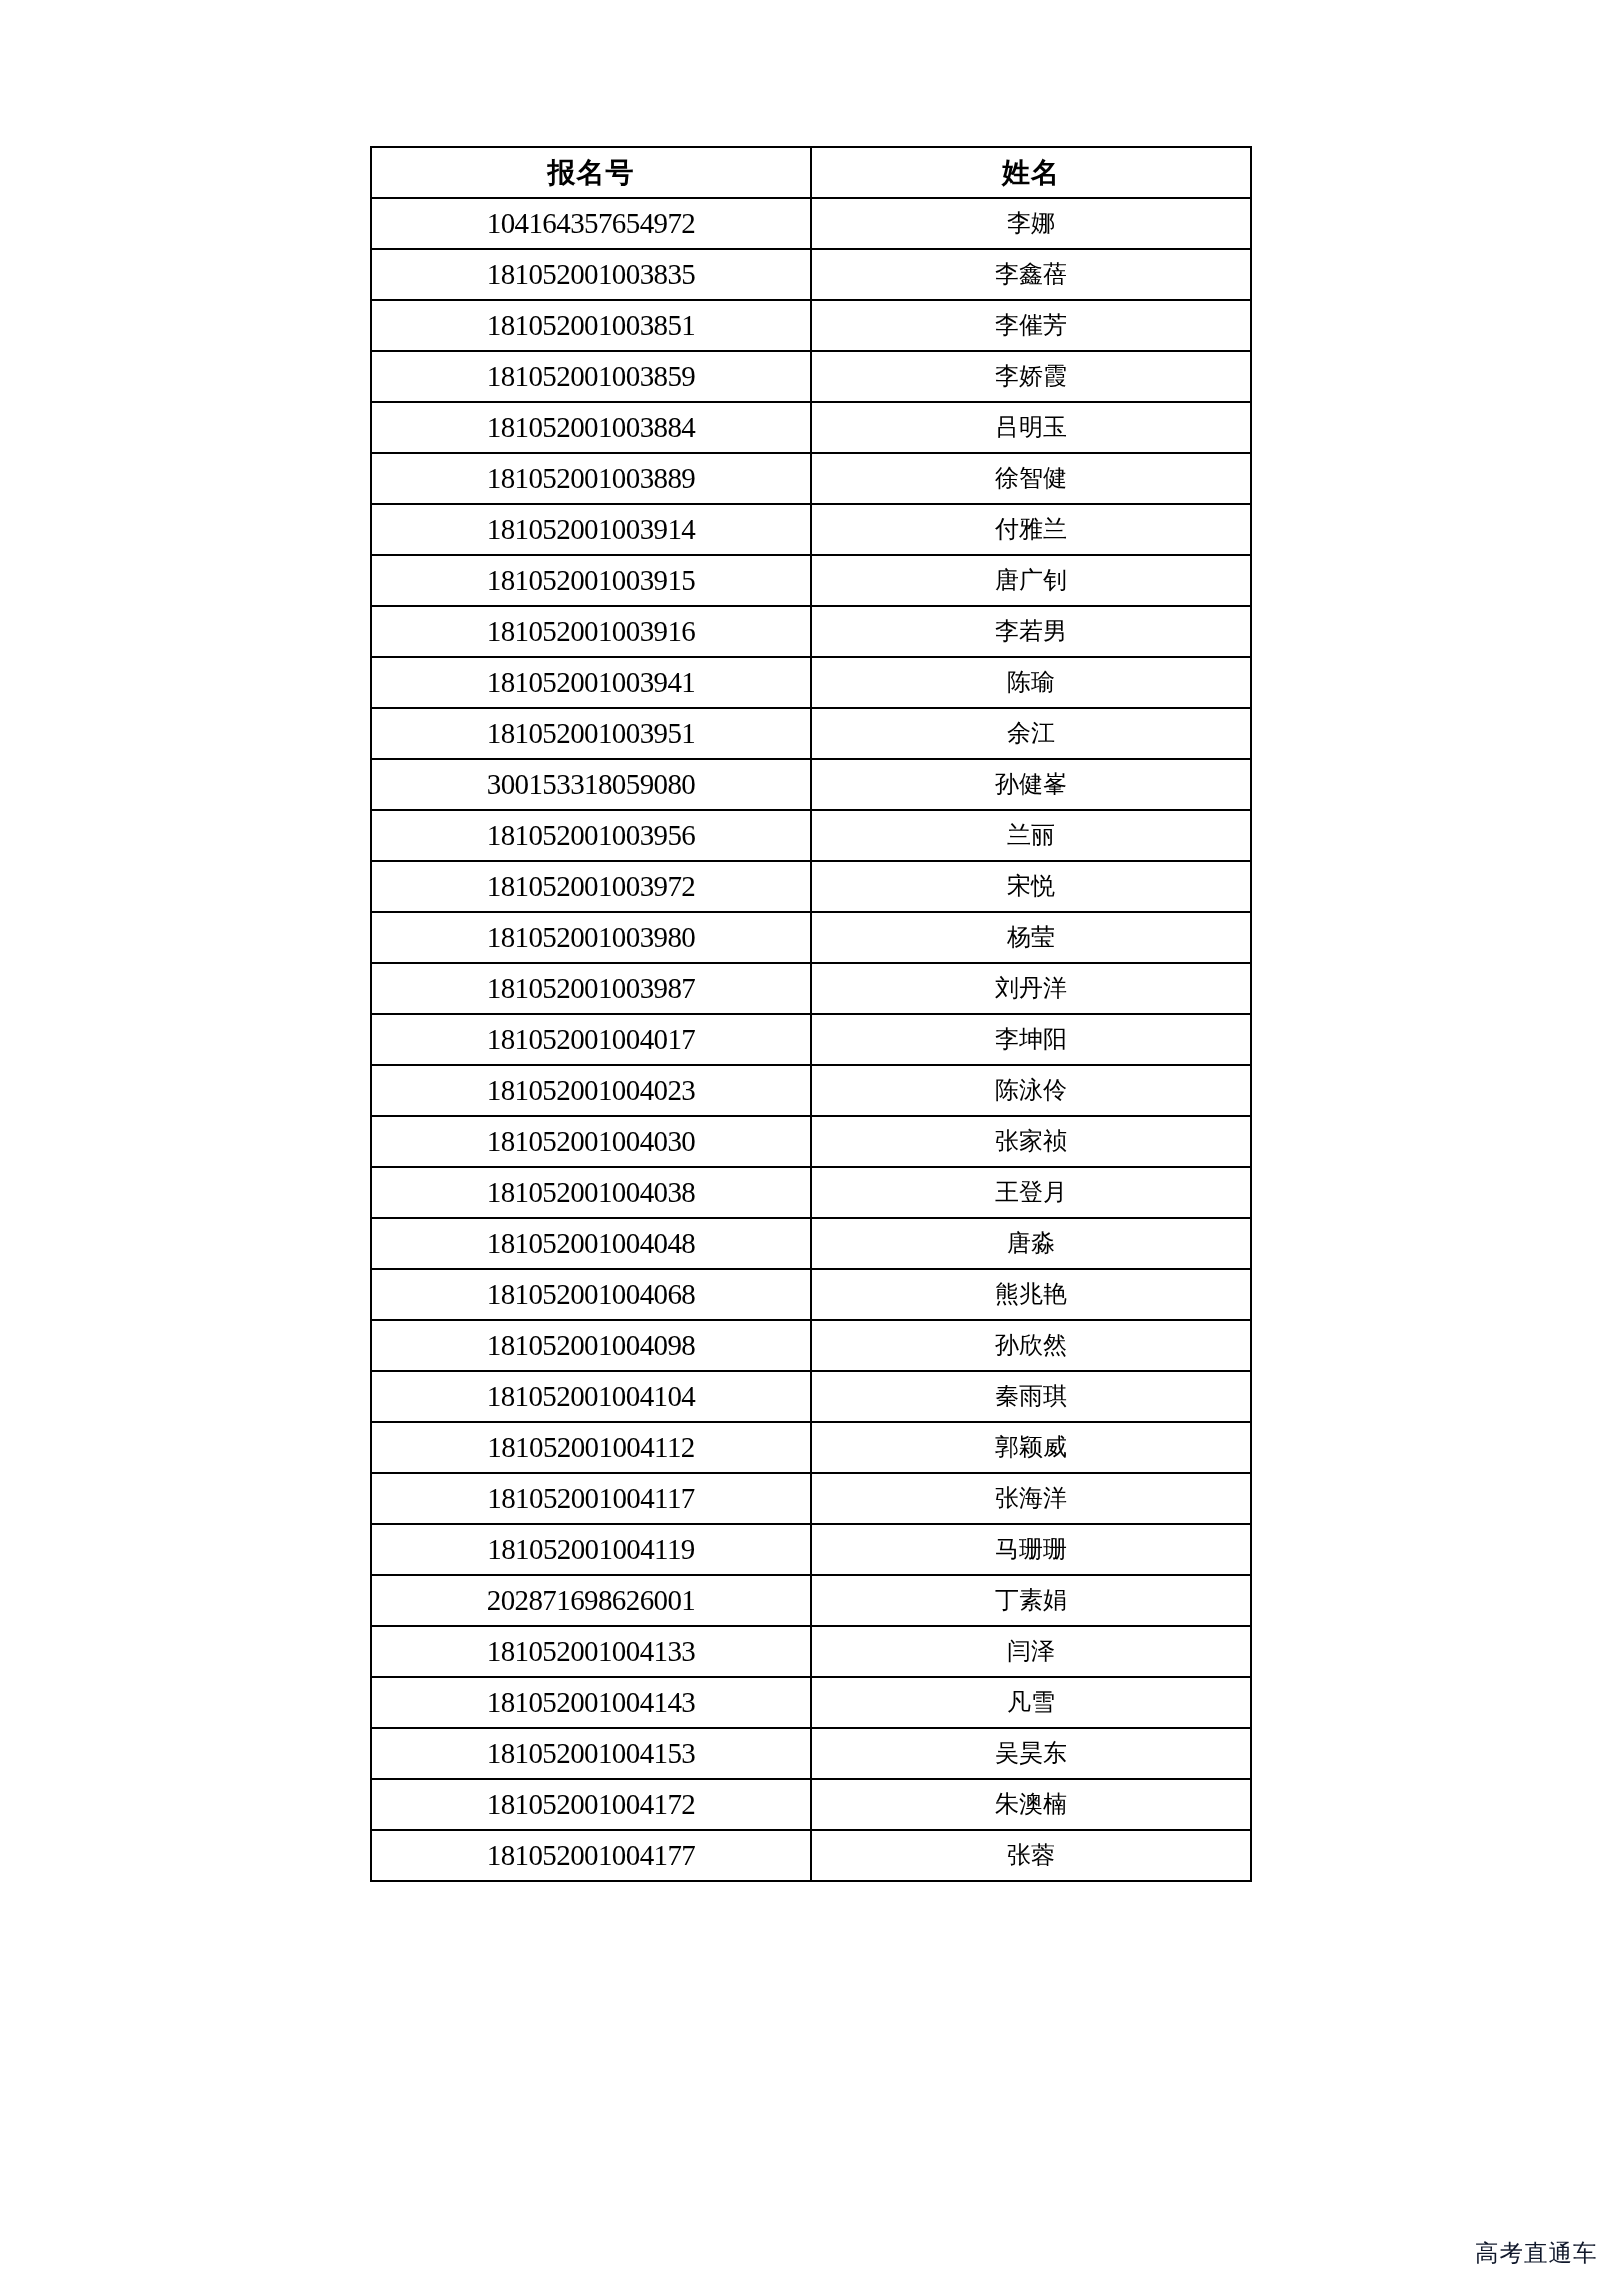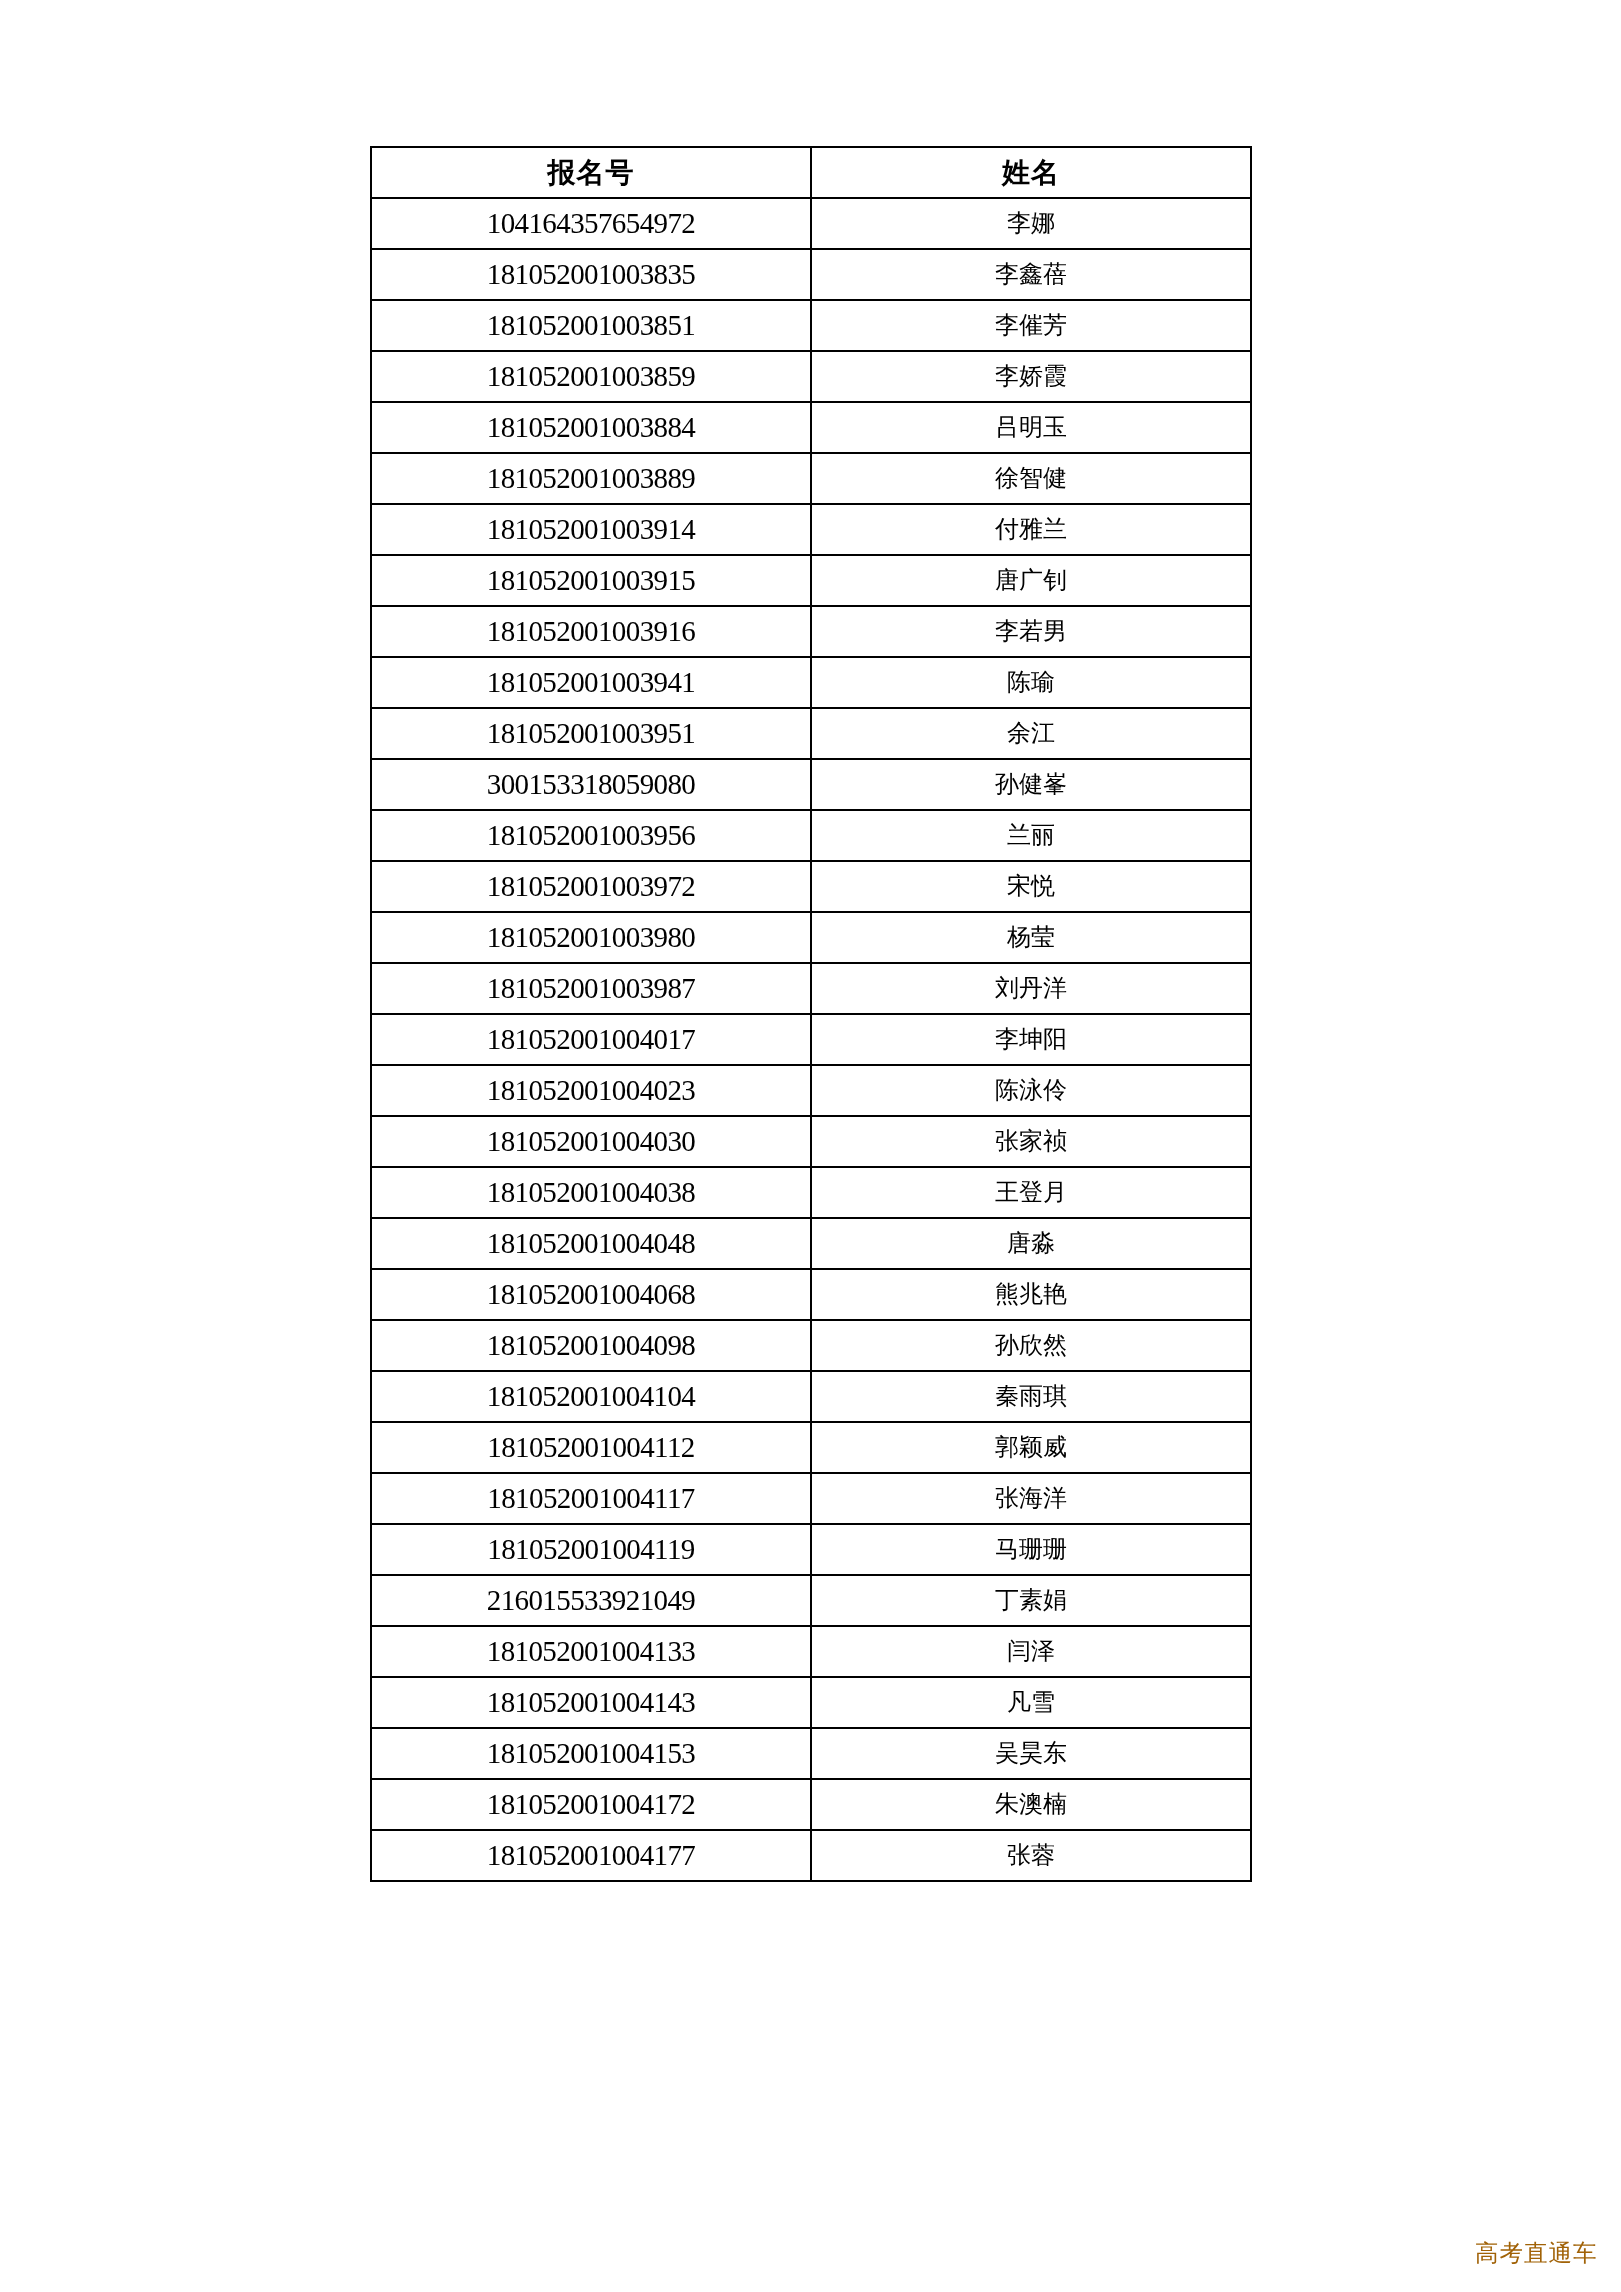--- a/index.html
+++ b/index.html
@@ -62,21 +62,21 @@
       font-family: "DejaVu Sans", "Liberation Sans", sans-serif;
       font-size: 24px;
       font-weight: normal;
     }
     .watermark {
       position: absolute;
       left: 1475px;
       top: 2237px;
       font-family: "DejaVu Sans", "Liberation Sans", sans-serif;
       font-size: 23.5px;
-      color: #a16207;
+      color: #0f172a;
       letter-spacing: 1px;
     }
   </style>
 </head>
 <body>
 
 <div class="page">
   <table class="roster">
     <colgroup>
       <col class="c-id">
@@ -191,21 +191,21 @@
         </tr>
         <tr>
           <td class="id">181052001004117</td>
           <td class="name">张海洋</td>
         </tr>
         <tr>
           <td class="id">181052001004119</td>
           <td class="name">马珊珊</td>
         </tr>
         <tr>
-          <td class="id">216015533921049</td>
+          <td class="id">202871698626001</td>
           <td class="name">丁素娟</td>
         </tr>
         <tr>
           <td class="id">181052001004133</td>
           <td class="name">闫泽</td>
         </tr>
         <tr>
           <td class="id">181052001004143</td>
           <td class="name">凡雪</td>
         </tr>

